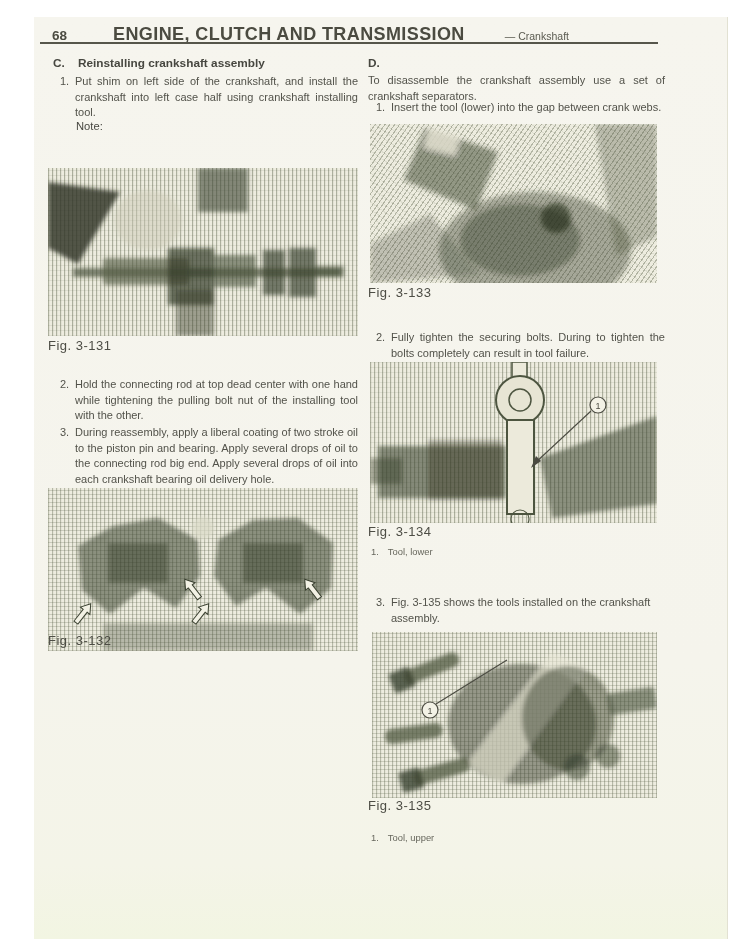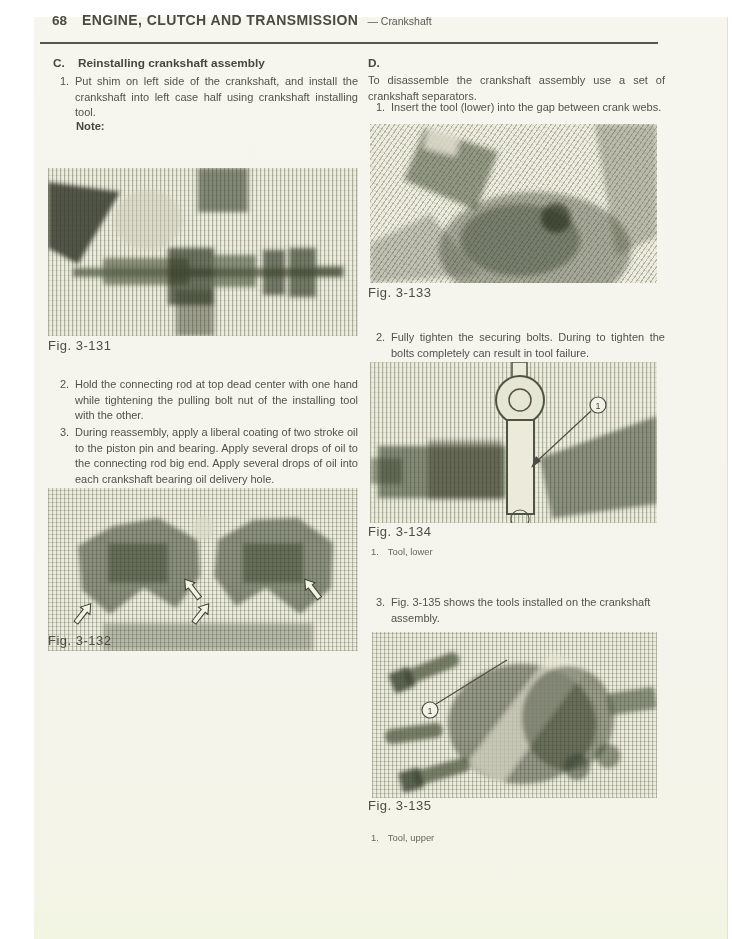--- a/index.html
+++ b/index.html
@@ -9,34 +9,34 @@
     font-family:"Liberation Sans",sans-serif;
     color:#4e4e45;
     -webkit-font-smoothing:antialiased;
   }
   .page{
     position:absolute;left:34px;top:17px;width:693px;height:922px;
     background:linear-gradient(180deg,#f6f5ee 0%,#f5f4ec 70%,#f4f4e8 92%,#f2f5e2 100%);
     border-right:1px solid #e2e1d2;
   }
   
-  .hdr{position:absolute;left:52px;top:12px;display:flex;align-items:baseline;white-space:nowrap;}
+  .hdr{position:absolute;left:52px;top:24px;display:flex;align-items:baseline;white-space:nowrap;gap:31px;}
   .hdr .pno{font-size:13.5px;font-weight:bold;color:#4b4b41;}
-  .hdr .title{font-size:14px;font-weight:bold;letter-spacing:.4px;color:#4b4b41;margin-left:15px;}
+  .hdr .title{font-size:18px;font-weight:bold;letter-spacing:.4px;color:#4b4b41;margin-left:15px;}
   .hdr .sub{font-size:10.5px;color:#5a5a50;margin-left:9px;}
   .hrule{position:absolute;left:40px;top:42px;width:618px;height:2px;background:#56564b;}
   
   .abs{position:absolute;}
   .sec-head{display:flex;font-size:11.8px;font-weight:bold;color:#474740;}
   .sec-head .ltr{width:25px;flex-shrink:0;}
   .body-txt{font-size:11px;line-height:15.5px;text-align:justify;color:#52524a;}
   .step{display:flex;font-size:11px;line-height:15.5px;color:#52524a;}
   .step .num{width:15px;flex-shrink:0;}
   .step .txt{flex:1;text-align:justify;}
-  .note-label{font-weight:bold;font-size:11.2px;color:#474740;margin-bottom:1px;}
+  .note-label{font-weight:normal;font-size:11.2px;color:#474740;margin-bottom:1px;}
   .figcap{font-size:13px;letter-spacing:.5px;color:#4d4d45;white-space:nowrap;}
   .legend{font-size:9.4px;color:#67675d;white-space:nowrap;}
   .legend .lnum{display:inline-block;margin-right:9px;}
   
   .photo{position:absolute;overflow:hidden;background-color:#edecdf;}
   .photo svg{position:absolute;left:0;top:0;width:100%;height:100%;display:block;}
   .tex-v{
     background-image:
       repeating-linear-gradient(90deg,rgba(77,85,60,.40) 0 1px,rgba(77,85,60,.07) 1px 2px,rgba(240,239,228,0) 2px 4px),
       repeating-linear-gradient(0deg,rgba(77,85,60,.10) 0 1px,rgba(240,239,228,0) 1px 5px);

